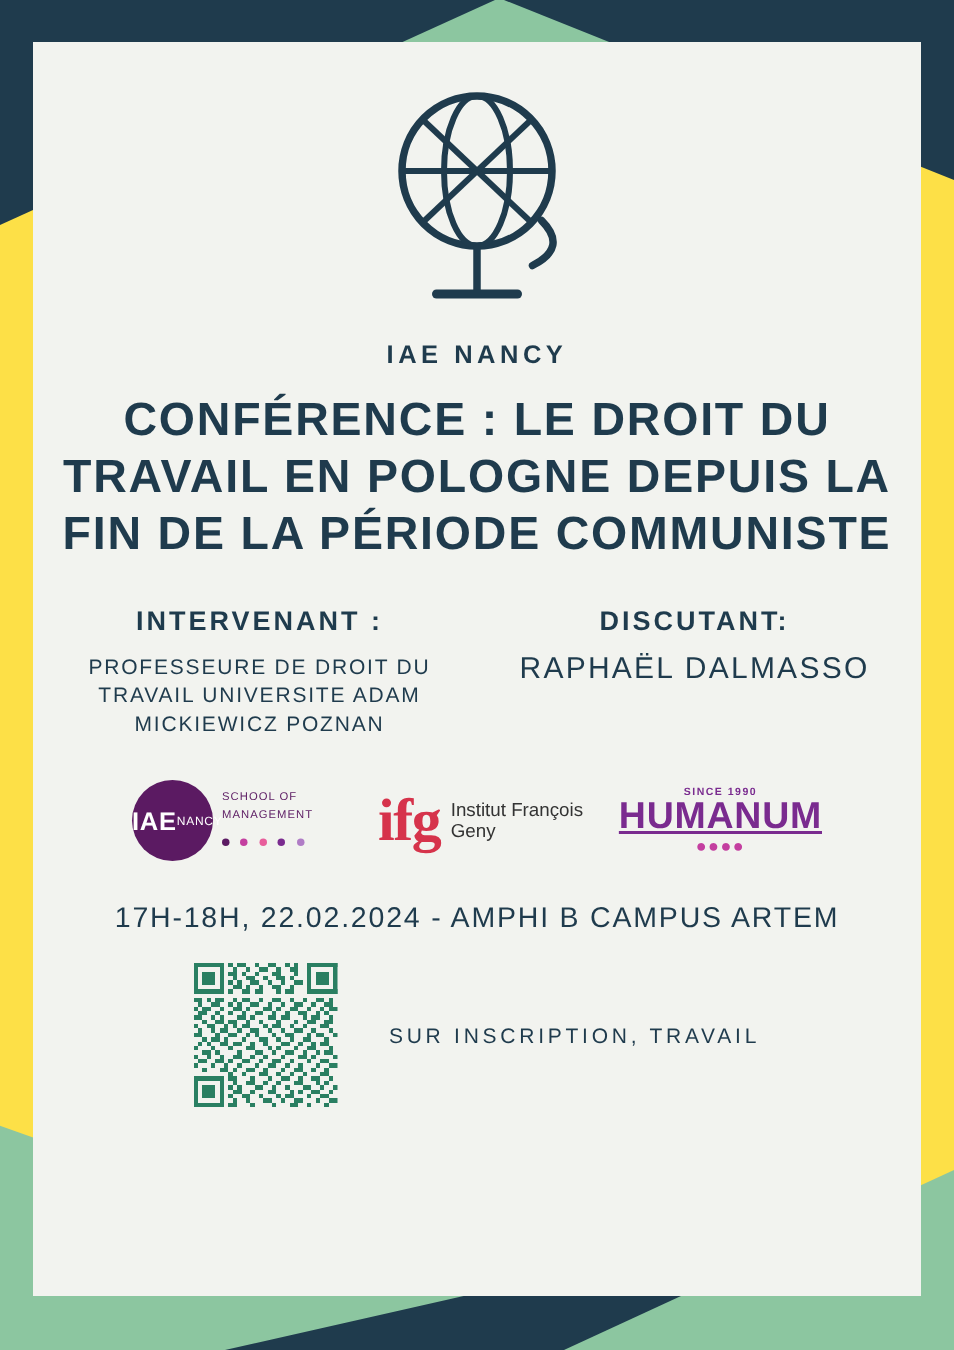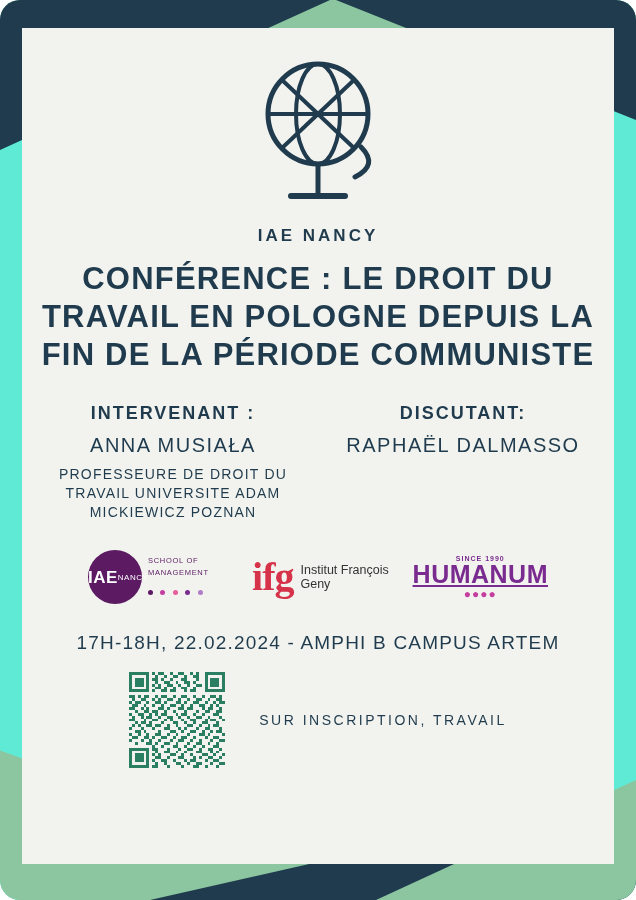--- a/index.html
+++ b/index.html
@@ -8,22 +8,21 @@
     background: #ffffff;
   }
   body {
     font-family: "Liberation Sans", sans-serif;
   }
   .poster {
     position: relative;
     width: 636px;
     height: 900px;
     overflow: hidden;
-    background: #5eead4;
-    border-radius: 20px;
+    background: #fde047;
   }
   
   .bg-layer {
     position: absolute;
     inset: 0;
     overflow: hidden;
   }
   .shape {
     position: absolute;
   }
@@ -281,21 +280,20 @@
       </svg>
     </div>
 
     <div class="org-name">IAE NANCY</div>
 
     <h1 class="title">CONFÉRENCE : LE DROIT DU TRAVAIL EN POLOGNE DEPUIS LA FIN DE LA PÉRIODE COMMUNISTE</h1>
 
     <div class="speakers">
       <div class="speaker">
         <div class="speaker-role">INTERVENANT :</div>
-        <div class="speaker-name">ANNA MUSIAŁA</div>
         <div class="speaker-affil">PROFESSEURE DE DROIT DU TRAVAIL UNIVERSITE ADAM MICKIEWICZ POZNAN</div>
       </div>
       <div class="speaker">
         <div class="speaker-role">DISCUTANT:</div>
         <div class="speaker-name">RAPHAËL DALMASSO</div>
       </div>
     </div>
 
     <div class="logos">
 

